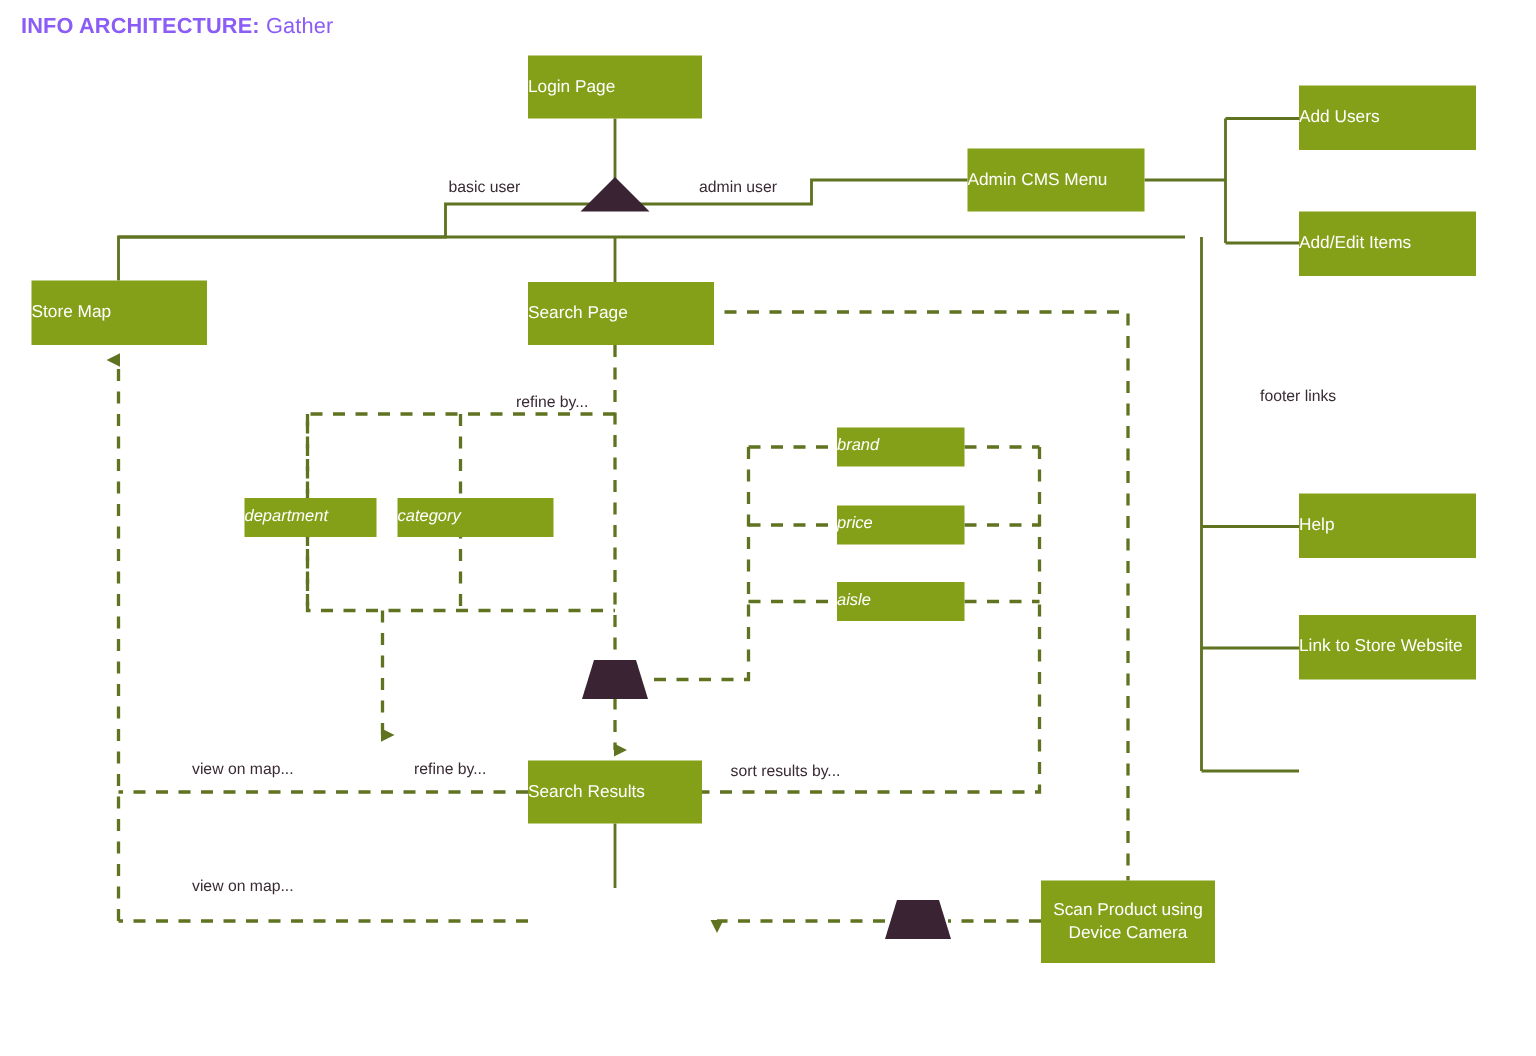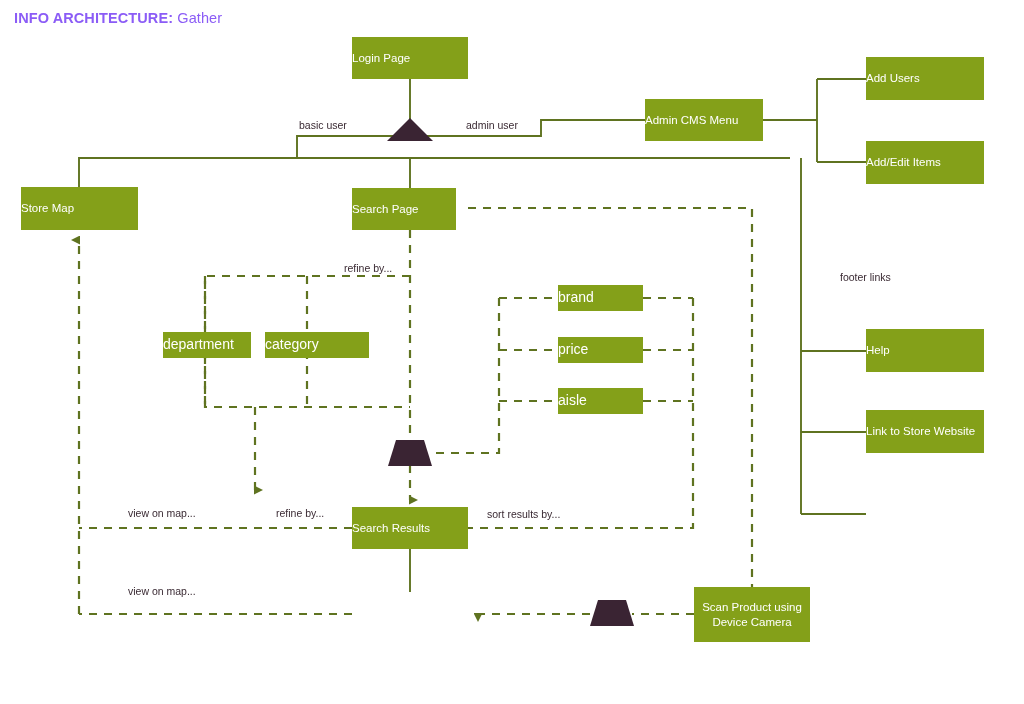--- a/index.html
+++ b/index.html
@@ -51,21 +51,22 @@
     align-items: center;
     justify-content: flex-start;
     text-align: center;
     color: #ffffff;
     font-size: 11.5px;
     line-height: 1.25;
     background: #84a019;
     z-index: 5;
   }
   .node.small {
-    font-size: 14px;
+    font-size: 11px;
+    font-style: italic;
   }
   .node.stacked::before,
   .node.stacked::after {
     content: "";
     position: absolute;
     z-index: -1;
     box-sizing: border-box;
   }
   .node.stacked::after {
     left: 10px;
@@ -183,21 +184,21 @@
   </div>
 
   <div class="node" style="left:866px;top:141px;width:118px;height:43px;">
     <span>Add/Edit Items</span>
   </div>
 
   <div class="node" style="left:21px;top:187px;width:117px;height:43px;">
     <span>Store Map</span>
   </div>
 
-  <div class="node" style="left:352px;top:188px;width:104px;height:42px;">
+  <div class="node" style="left:352px;top:188px;width:124px;height:42px;">
     <span>Search Page</span>
   </div>
 
   <div class="node small" style="left:163px;top:332px;width:88px;height:26px;">
     <span>department</span>
   </div>
 
   <div class="node small" style="left:265px;top:332px;width:104px;height:26px;">
     <span>category</span>
   </div>
@@ -227,20 +228,20 @@
     <span>Search Results</span>
   </div>
 
 
   <div class="node" style="left:694px;top:587px;width:116px;height:55px;">
     <span>Scan Product using Device Camera</span>
   </div>
 
   <div class="edge-label" style="left:299px;top:119px;">basic user</div>
   <div class="edge-label" style="left:466px;top:119px;">admin user</div>
-  <div class="edge-label" style="left:808px;top:271px;padding-left:32px;">footer links</div>
+  <div class="edge-label" style="left:808px;top:258px;padding-left:32px;">footer links</div>
   <div class="edge-label" style="left:344px;top:262px;">refine by...</div>
   <div class="edge-label" style="left:128px;top:507px;">view on map...</div>
   <div class="edge-label" style="left:276px;top:507px;">refine by...</div>
   <div class="edge-label" style="left:487px;top:508px;">sort results by...</div>
   <div class="edge-label" style="left:128px;top:585px;">view on map...</div>
 
 </div>
 
 </body></html>

